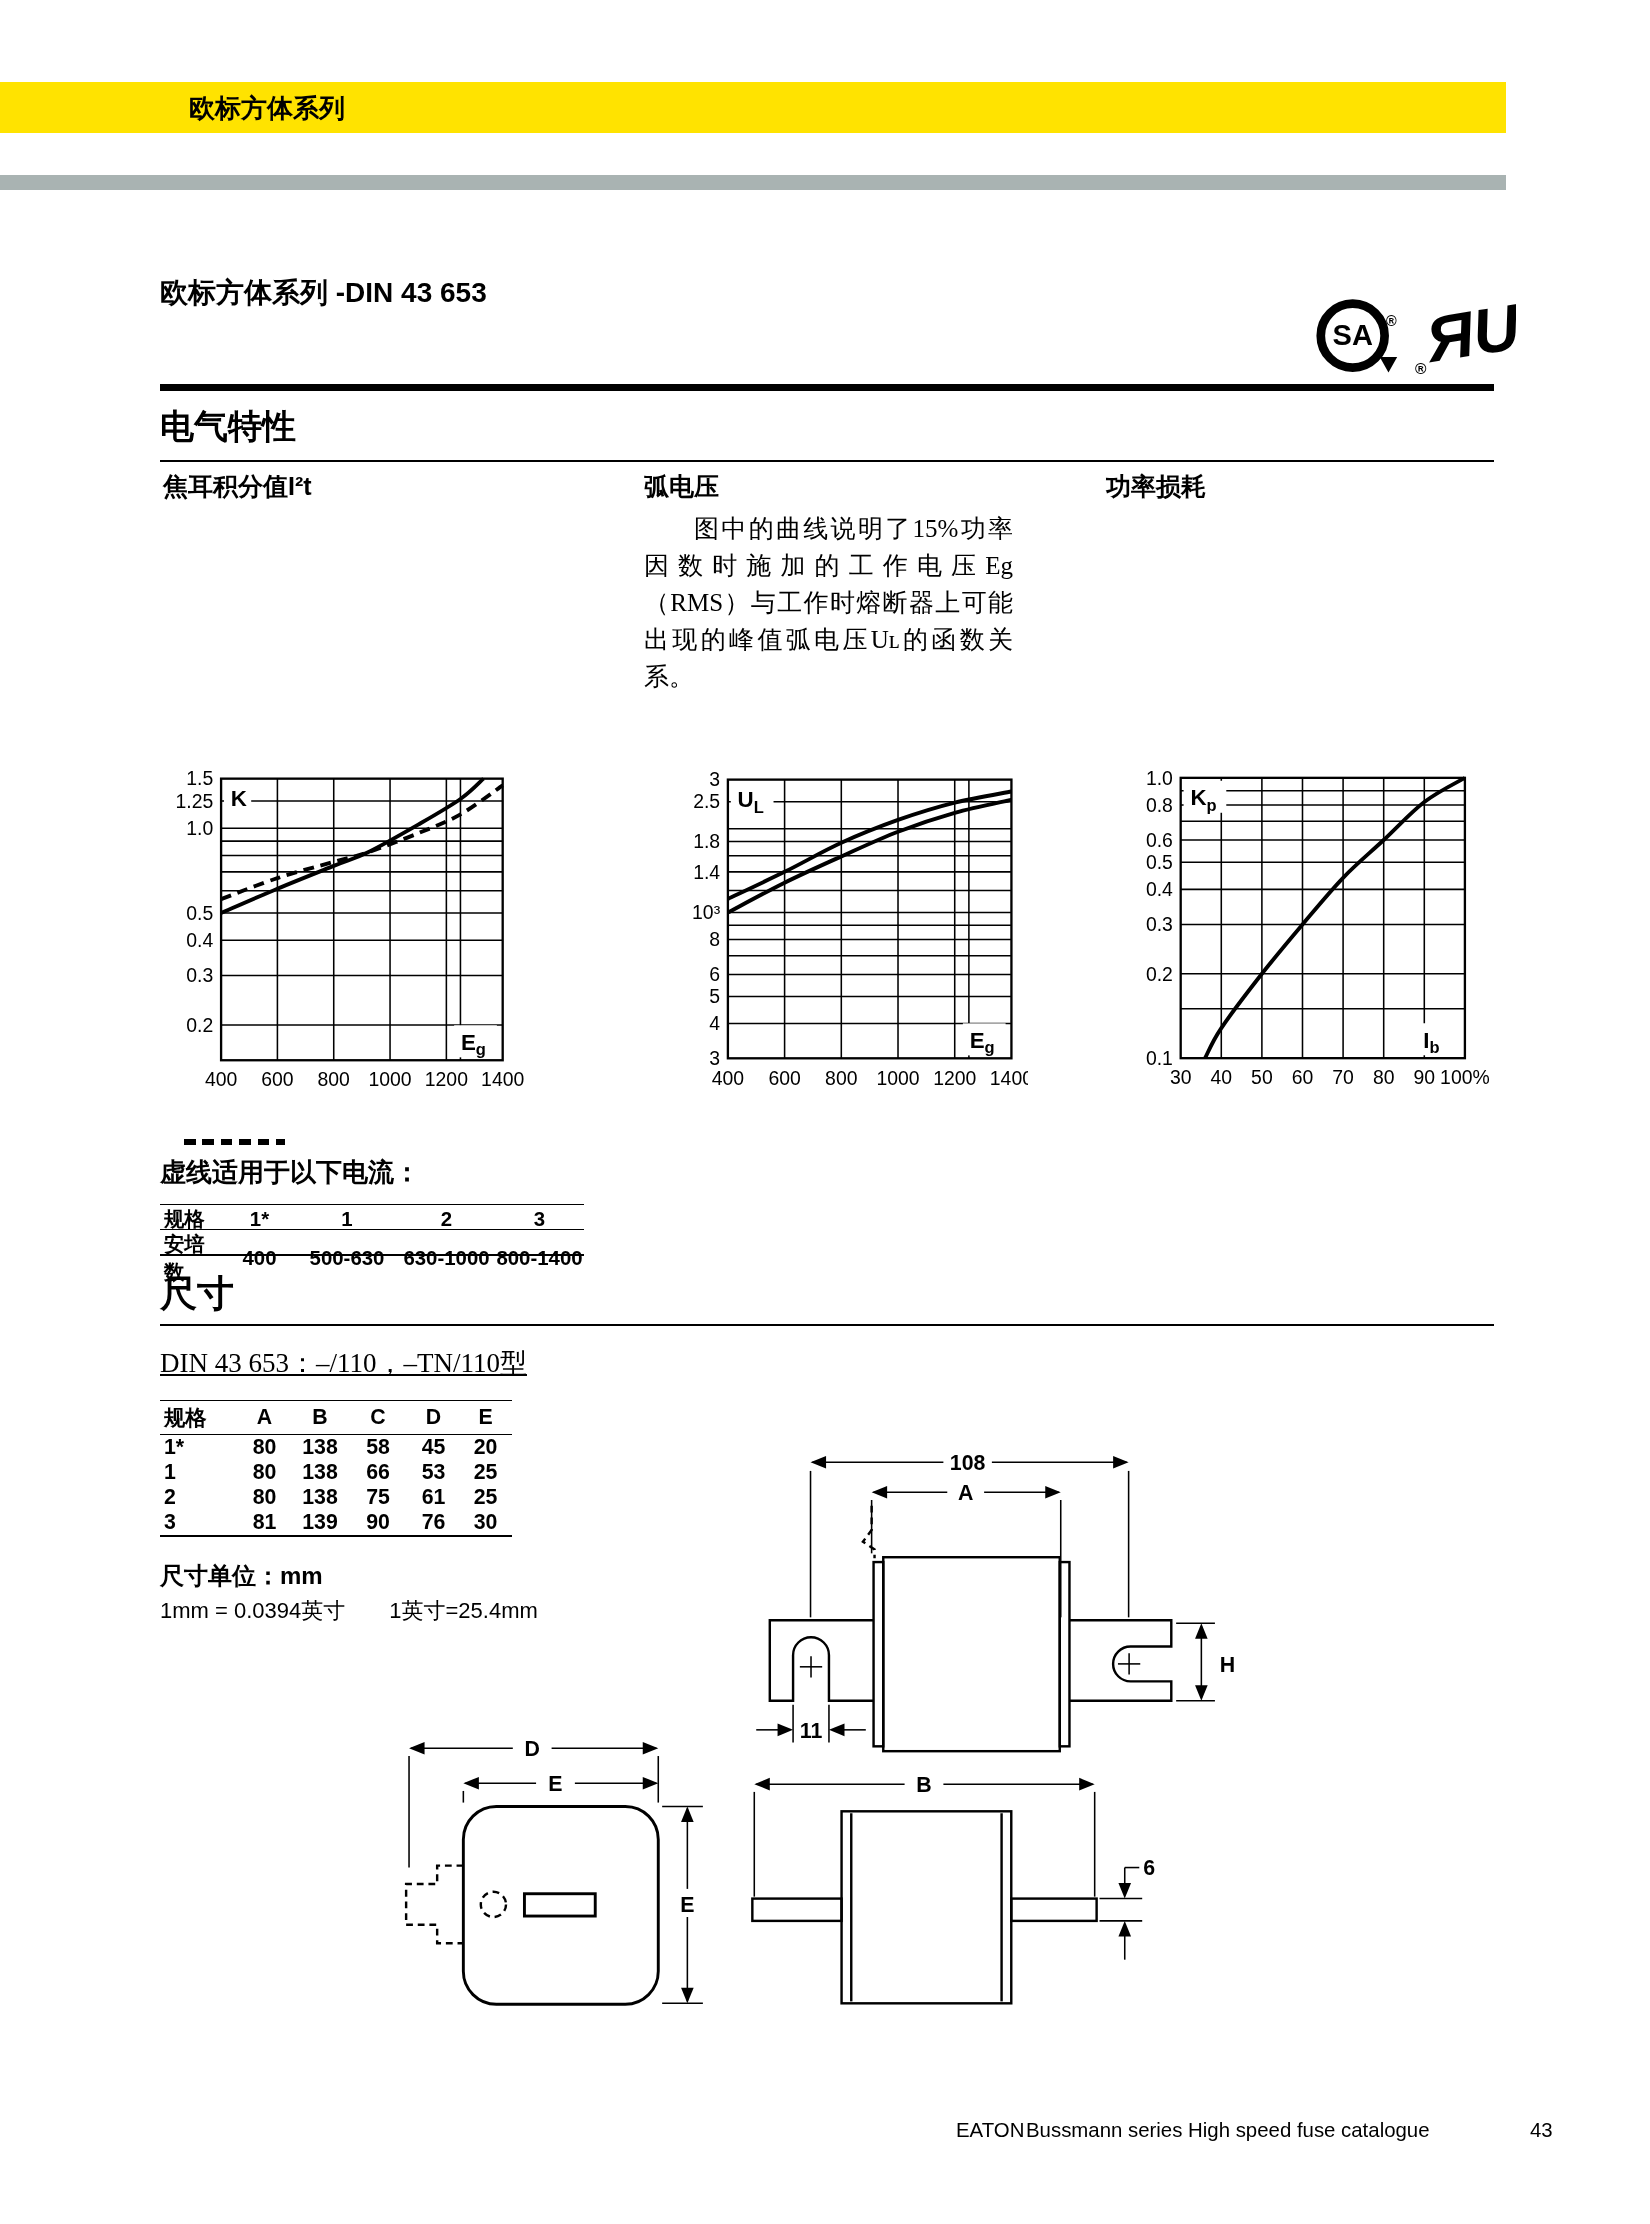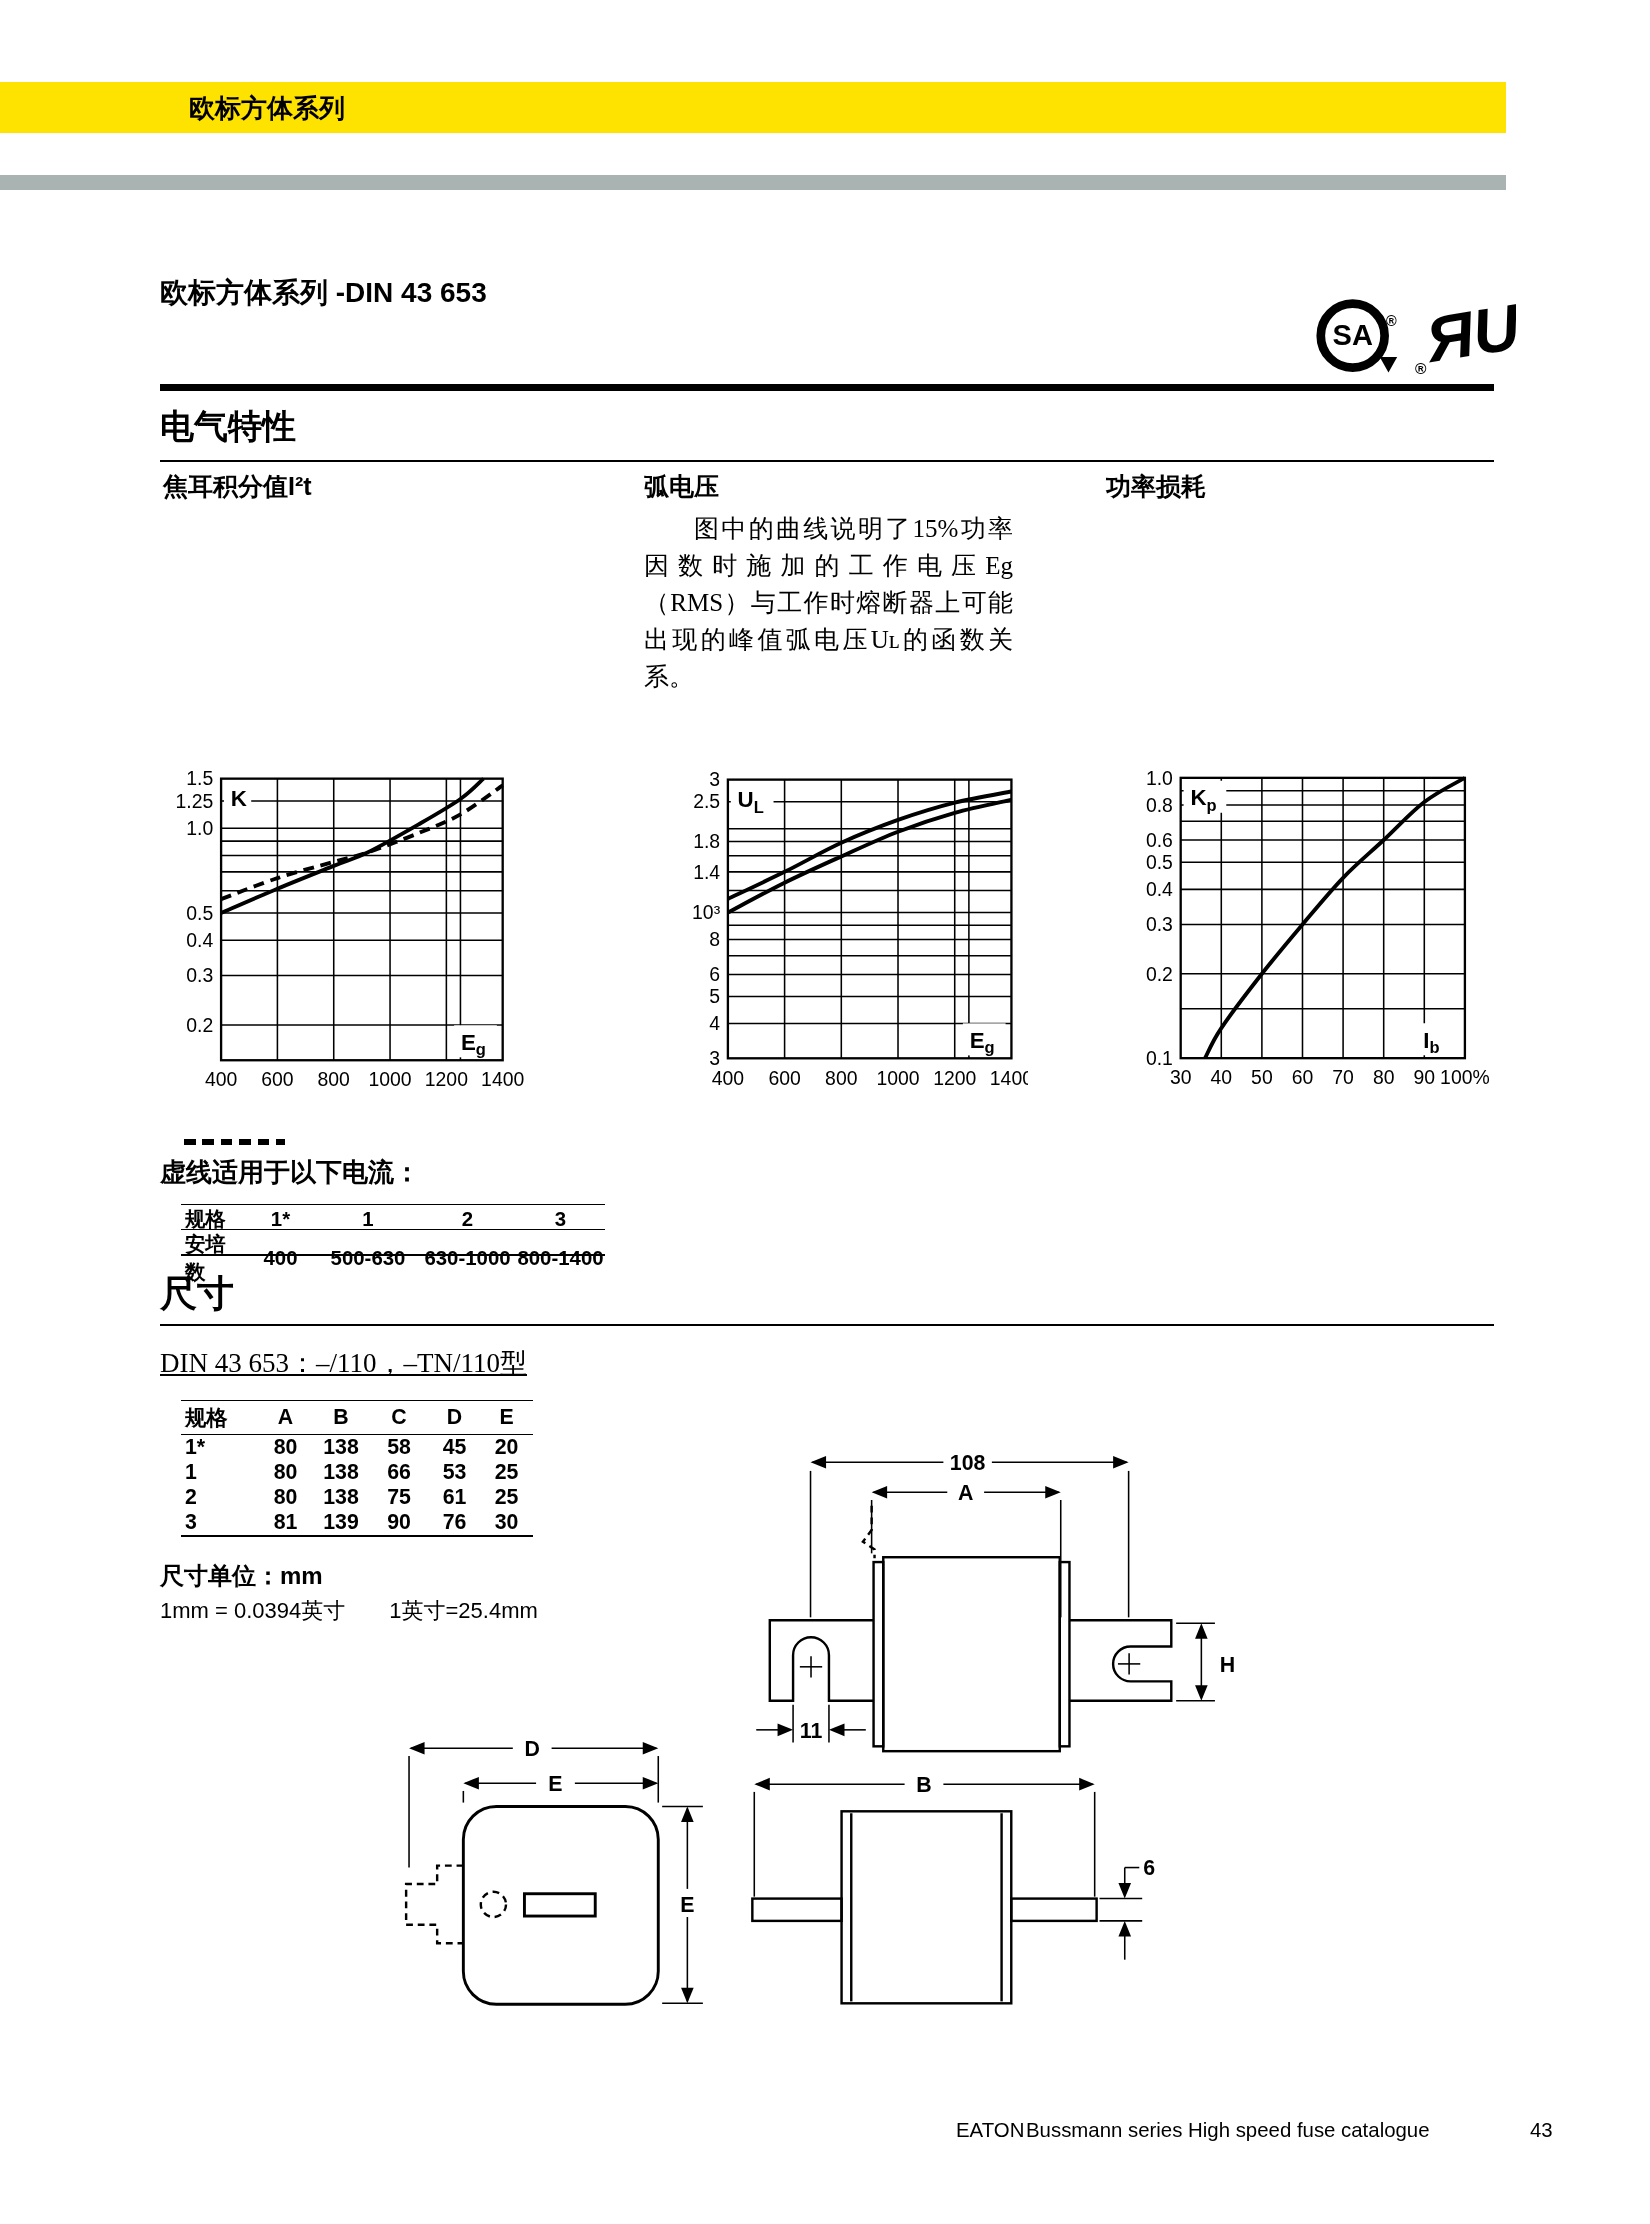--- a/index.html
+++ b/index.html
@@ -17,21 +17,21 @@
   
   #elec-heading{left:160px;top:404px;font:bold 34px "Liberation Sans",sans-serif;}
   #dim-heading{left:160px;top:1269px;font:bold 37px "Liberation Sans",sans-serif;}
   .col-head{font:bold 25px "Liberation Sans",sans-serif;}
   .col-text{font:25px "Liberation Serif",serif;line-height:37px;text-align:justify;text-indent:2em;}
   
   #dash-sample{left:184px;top:1139px;width:101px;height:5.8px;
     background:repeating-linear-gradient(90deg,#000 0 11.6px,transparent 11.6px 18.4px);}
   #dash-note-label{left:160px;top:1155px;font:bold 26px "Liberation Sans",sans-serif;}
   
-  .dtable{border-top:1.9px solid #000;border-bottom:2.9px solid #000;margin-left:21px;}
+  .dtable{border-top:1.9px solid #000;border-bottom:2.9px solid #000;}
   .trow{display:grid;align-items:center;}
   .tcell{text-align:center;}
   .tfirst{text-align:left;padding-left:3.9px;}
   #dash-table{left:160px;top:1204px;width:424px;}
   #dash-table .trow{height:24px;font:bold 20.4px "Liberation Sans",sans-serif;}
   #dash-table .thead{border-bottom:1.9px solid #000;}
   #dims-table{left:160px;top:1400px;width:352px;}
   #dims-table .trow{height:25px;font:bold 21.3px "Liberation Sans",sans-serif;}
   #dims-table .thead{height:33px;border-bottom:1.9px solid #000;}
   #din-line{left:160px;top:1345px;font:27px "Liberation Serif",serif;text-decoration:underline;}

